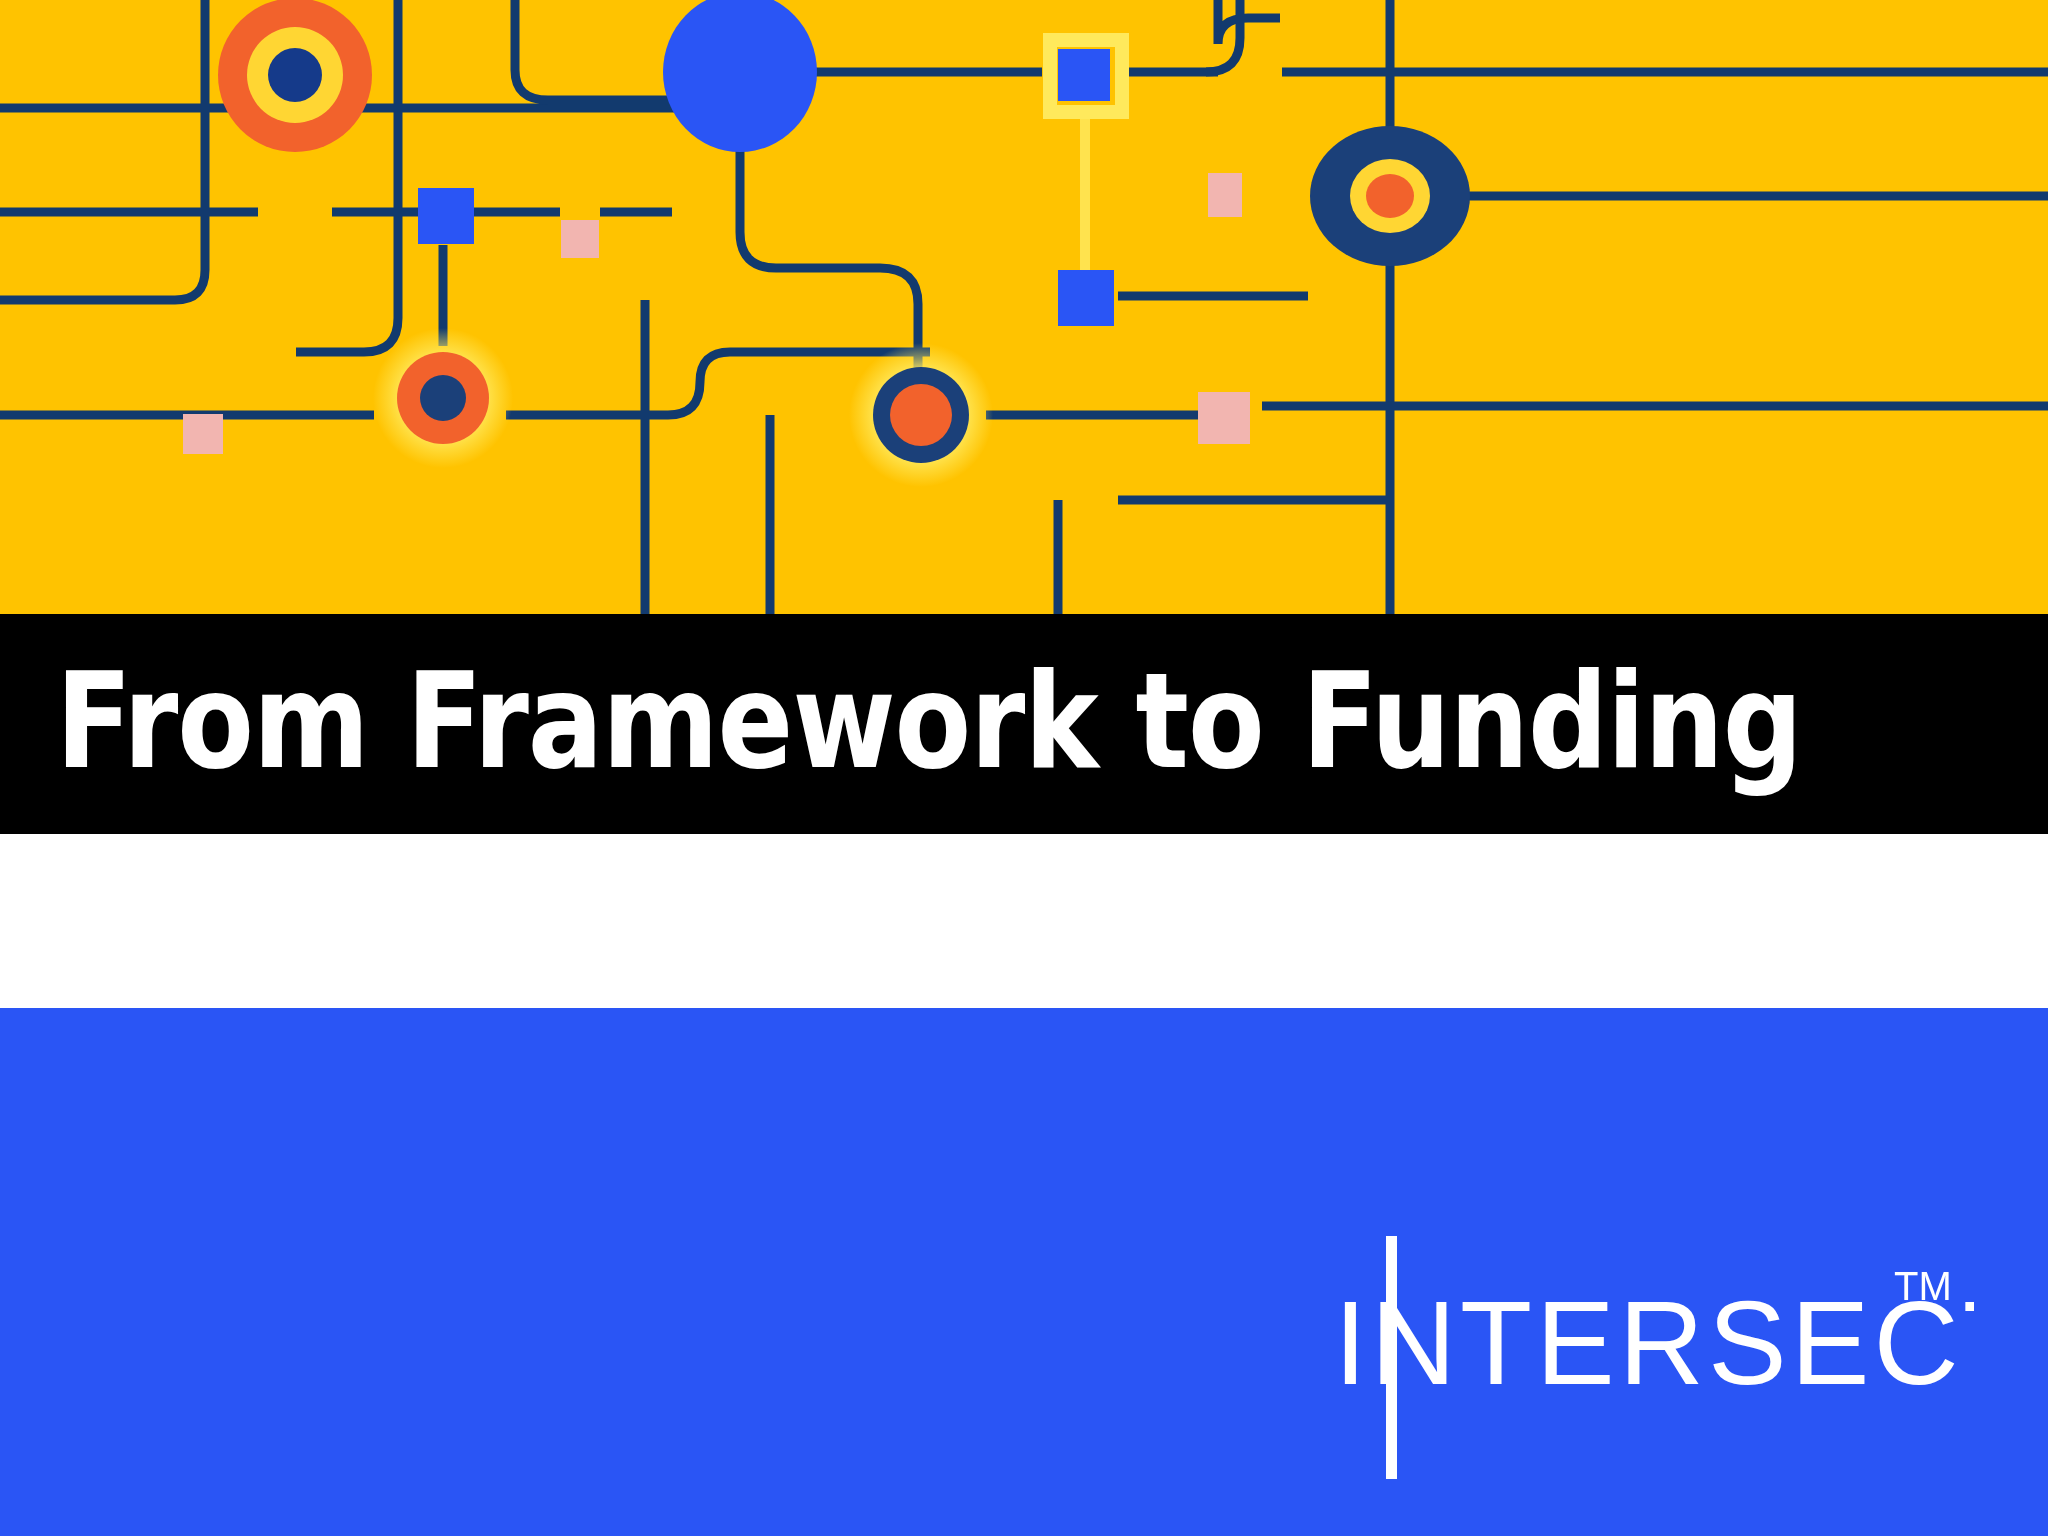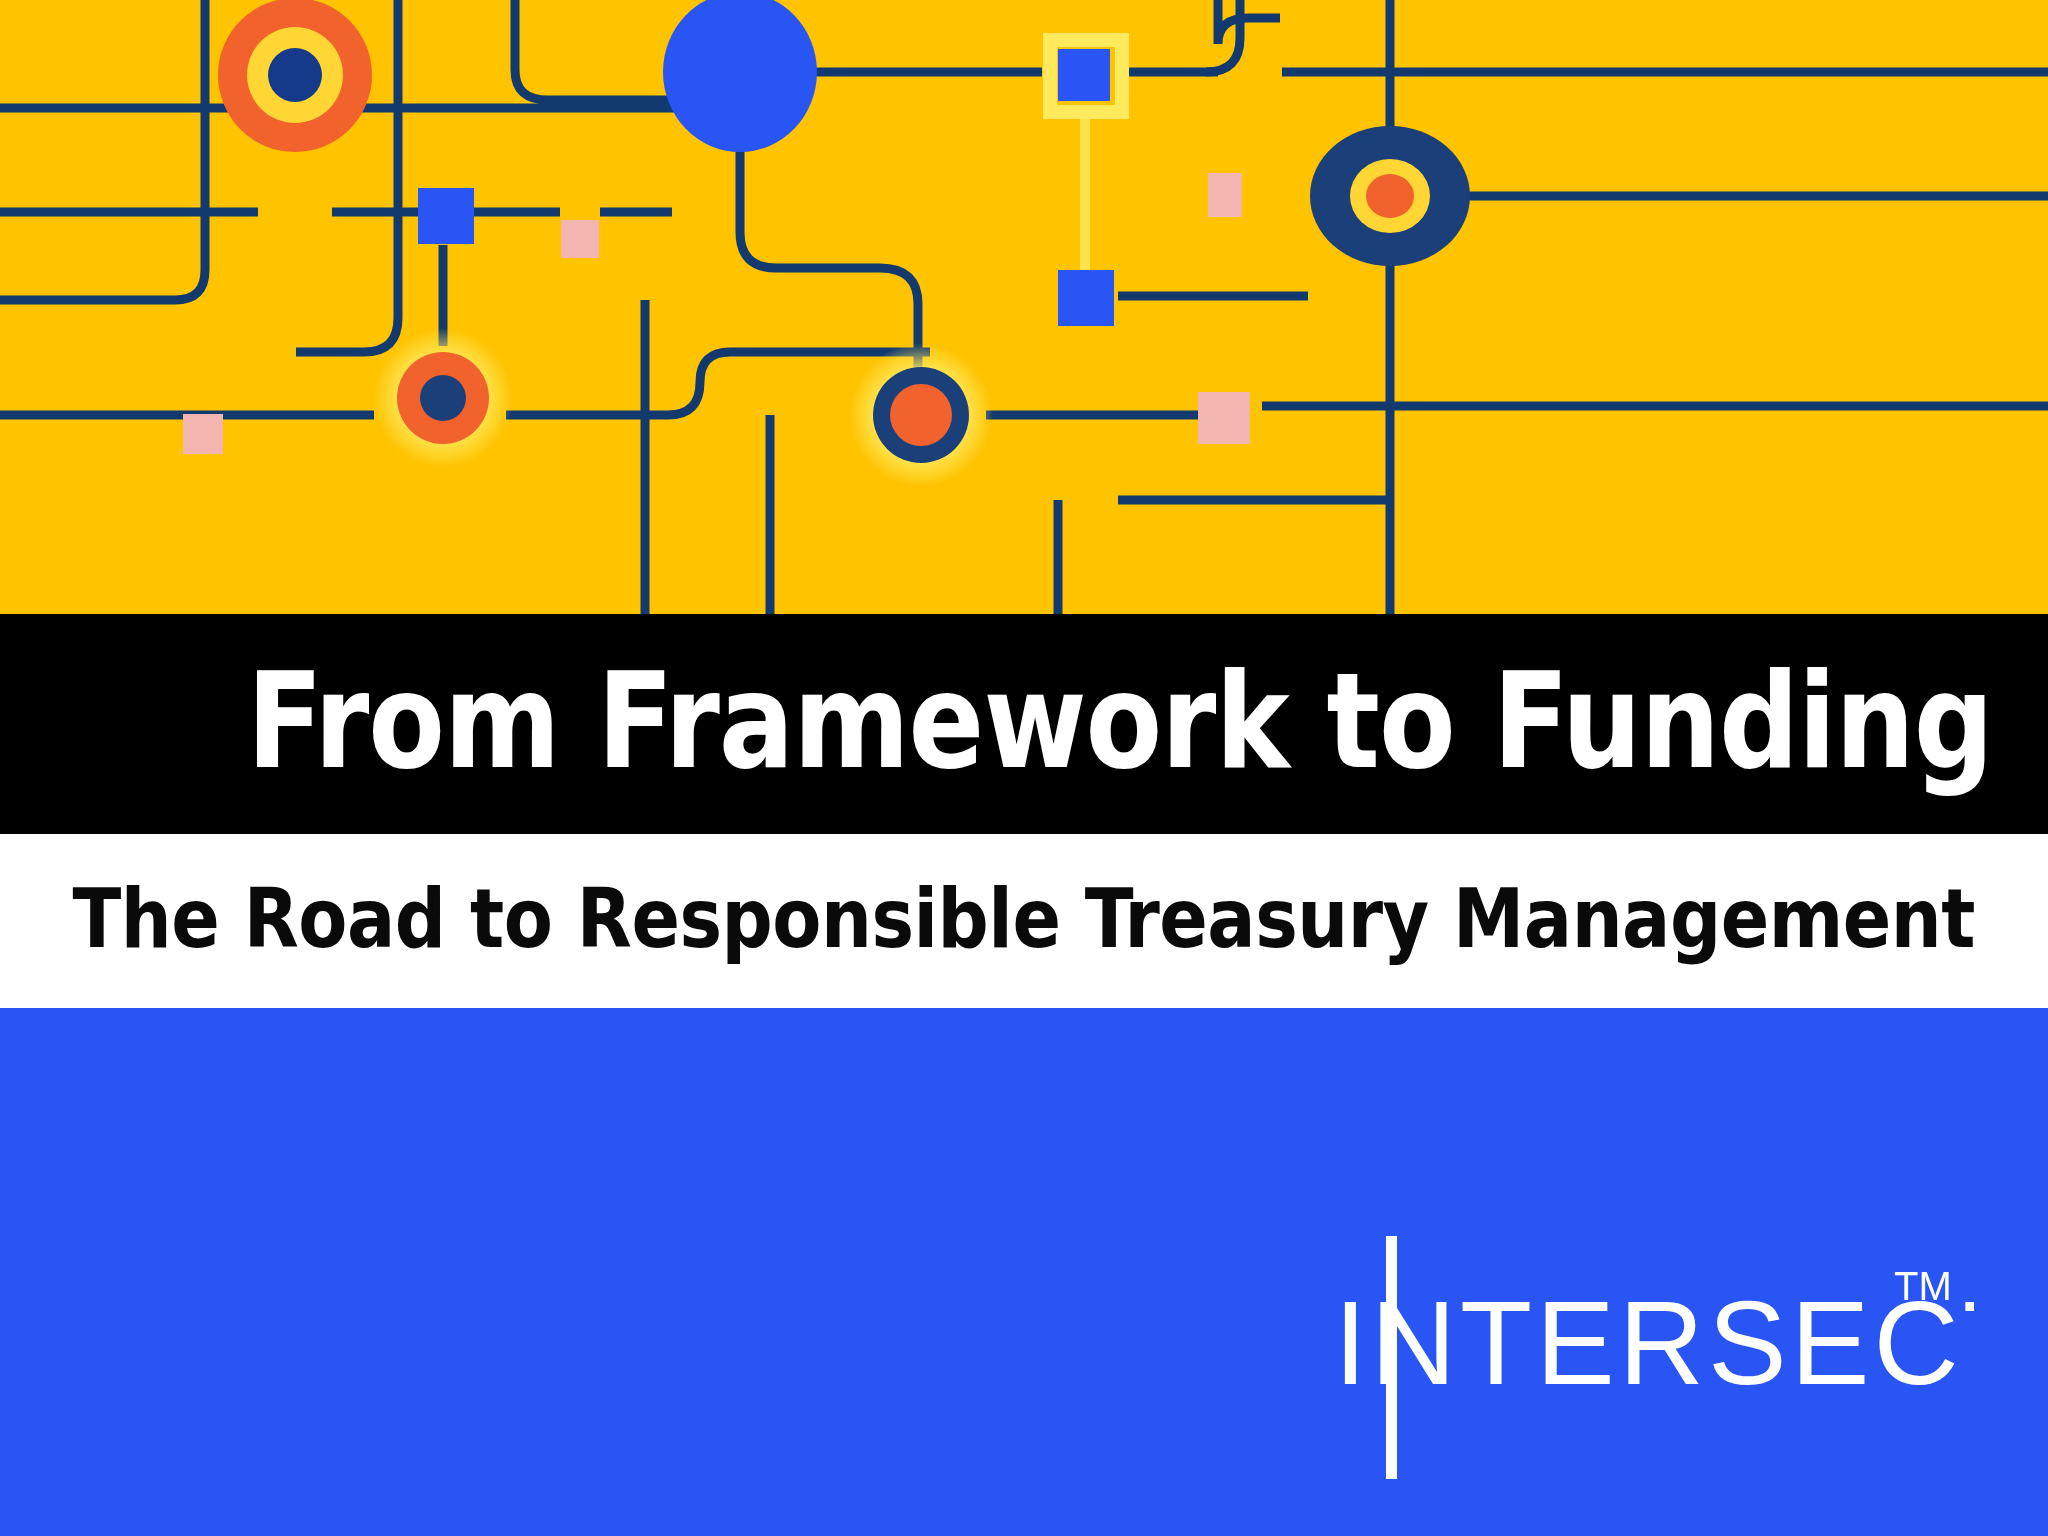--- a/index.html
+++ b/index.html
@@ -12,21 +12,21 @@
   #hero{
     position:absolute;left:0;top:0;width:2048px;height:614px;
     background:#FFC300;overflow:hidden;
   }
   #hero svg{position:absolute;left:0;top:0;width:2048px;height:614px;display:block;}
 
   
   #title-band{
     position:absolute;left:0;top:614px;width:2048px;height:220px;
     background:#000000;
-    display:flex;align-items:center;justify-content:flex-end;
+    display:flex;align-items:center;justify-content:flex-start;
   }
   #title-text{
     color:#ffffff;
     font-family:"Liberation Sans Narrow","DejaVu Sans Condensed","Liberation Sans",sans-serif;
     font-weight:700;
     font-size:132px;
     line-height:1;
     letter-spacing:-1px;
     transform:scaleX(0.94);
     transform-origin:center center;
@@ -179,23 +179,20 @@
         <circle cx="921" cy="415" r="48" fill="#1B4079"></circle>
         <circle cx="921" cy="415" r="31" fill="#F2622C"></circle>
       </g>
     </svg>
   </div>
 
   <div id="title-band">
     <div id="title-text">From Framework to Funding</div>
   </div>
 
-  <div id="subtitle-band">
-    <div id="subtitle-text">The Road to Responsible Treasury Management</div>
-  </div>
 
   <div id="footer-band">
     <div id="logo">
       <svg viewBox="0 0 640 250" xmlns="http://www.w3.org/2000/svg">
           <text x="0" y="150" fill="#FFFFFF" font-family="&quot;Liberation Sans&quot;, sans-serif" font-size="118" font-weight="400" letter-spacing="4">INTERSECT</text>
           <text x="560" y="66" fill="#FFFFFF" font-family="&quot;Liberation Sans&quot;, sans-serif" font-size="40" font-weight="400">TM</text>
           <rect x="52" y="2" width="11" height="243" fill="#FFFFFF"></rect>
         </svg>
     </div>
   </div>

